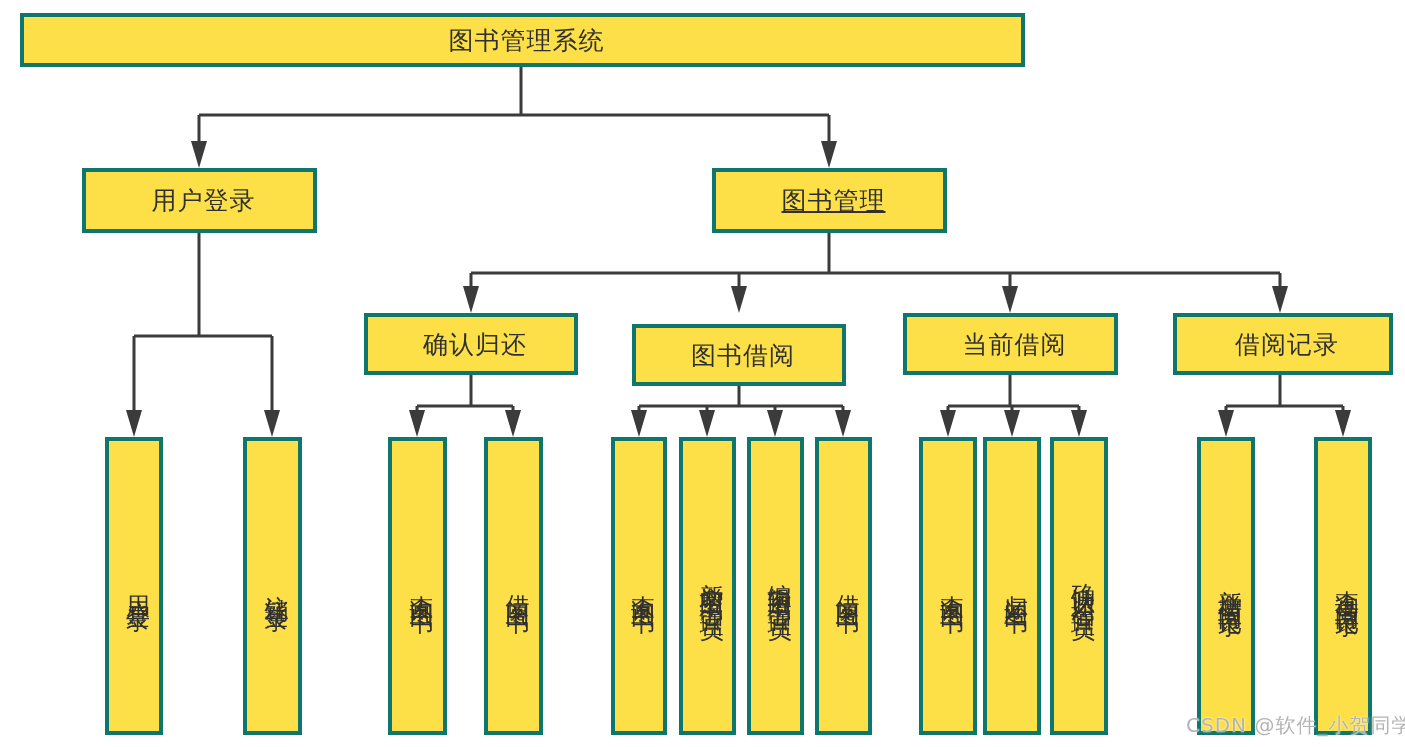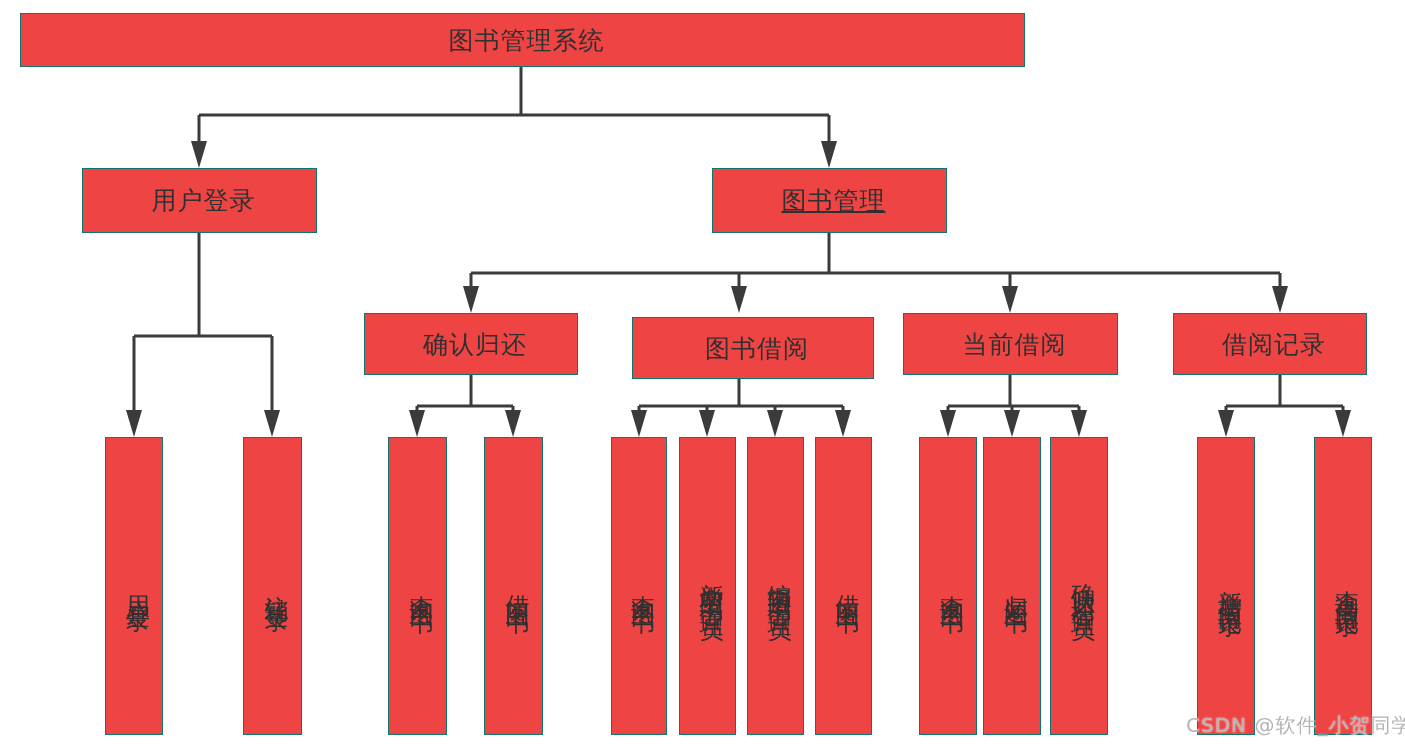--- a/index.html
+++ b/index.html
@@ -18,22 +18,22 @@
   .connectors {
     position: absolute;
     left: 0;
     top: 0;
     width: 1405px;
     height: 747px;
   }
   .node {
     position: absolute;
     box-sizing: border-box;
-    background: #ef4444;
-    border: 1px solid #0f766e;
+    background: #fde047;
+    border: 4px solid #0f766e;
     display: flex;
     align-items: center;
     justify-content: center;
     color: #303030;
     text-align: center;
     padding-left: 8px;
   }
   .hbox {
     font-size: 25px;
     letter-spacing: 1px;
@@ -110,27 +110,27 @@
   <div class="node hbox" style="left:82px; top:168px; width:235px; height:65px;">
     <span>用户登录</span>
   </div>
   <div class="node hbox" style="left:712px; top:168px; width:235px; height:65px;text-decoration:underline;">
     <span>图书管理</span>
   </div>
 
   <div class="node hbox" style="left:364px; top:313px; width:214px; height:62px;">
     <span>确认归还</span>
   </div>
-  <div class="node hbox" style="left:632px; top:317px; width:242px; height:62px;">
+  <div class="node hbox" style="left:632px; top:324px; width:214px; height:62px;">
     <span>图书借阅</span>
   </div>
   <div class="node hbox" style="left:903px; top:313px; width:215px; height:62px;">
     <span>当前借阅</span>
   </div>
-  <div class="node hbox" style="left:1173px; top:313px; width:194px; height:62px;text-align:right;">
+  <div class="node hbox" style="left:1173px; top:313px; width:220px; height:62px;text-align:right;">
     <span>借阅记录</span>
   </div>
 
   <div class="node vbox" style="left:105px;">
     <span class="vtext">用户登录</span>
   </div>
   <div class="node vbox" style="left:243px; width:59px;">
     <span class="vtext">注销登录</span>
   </div>
 

